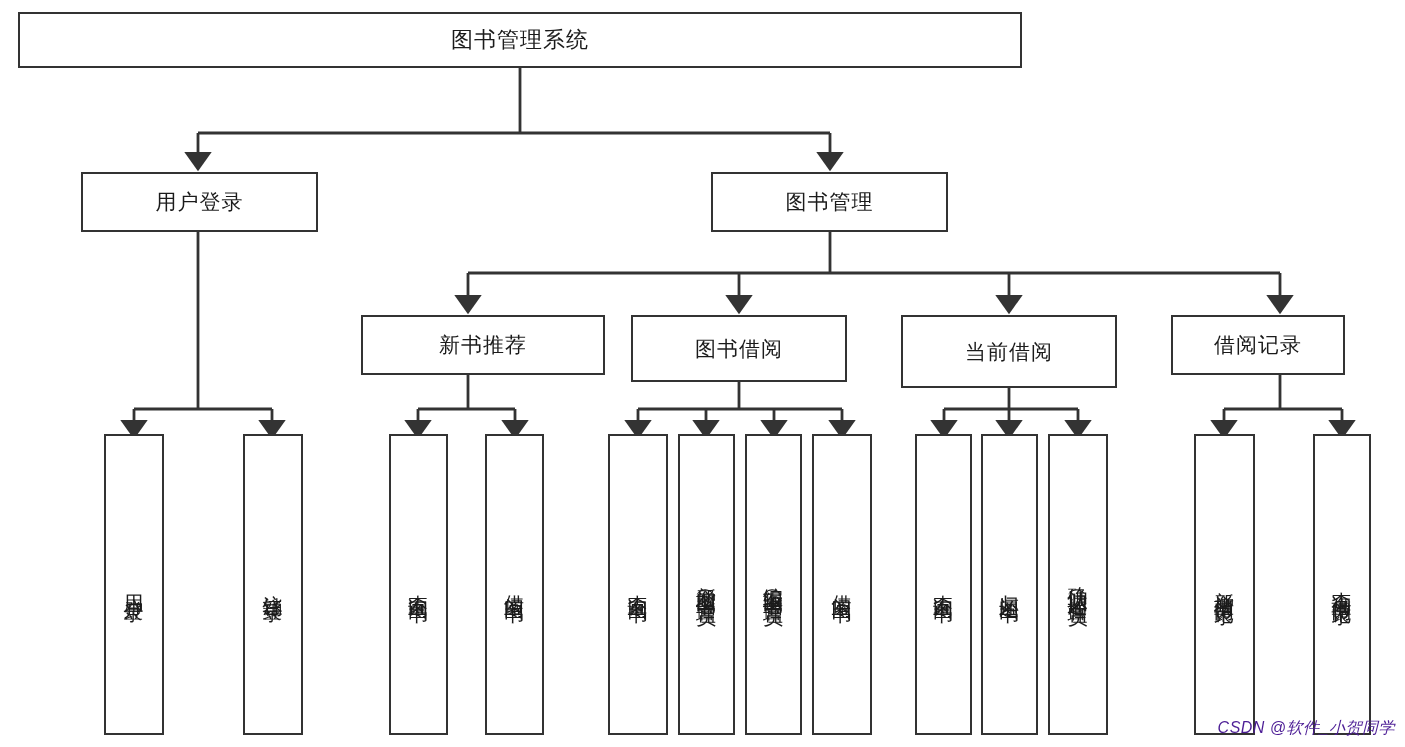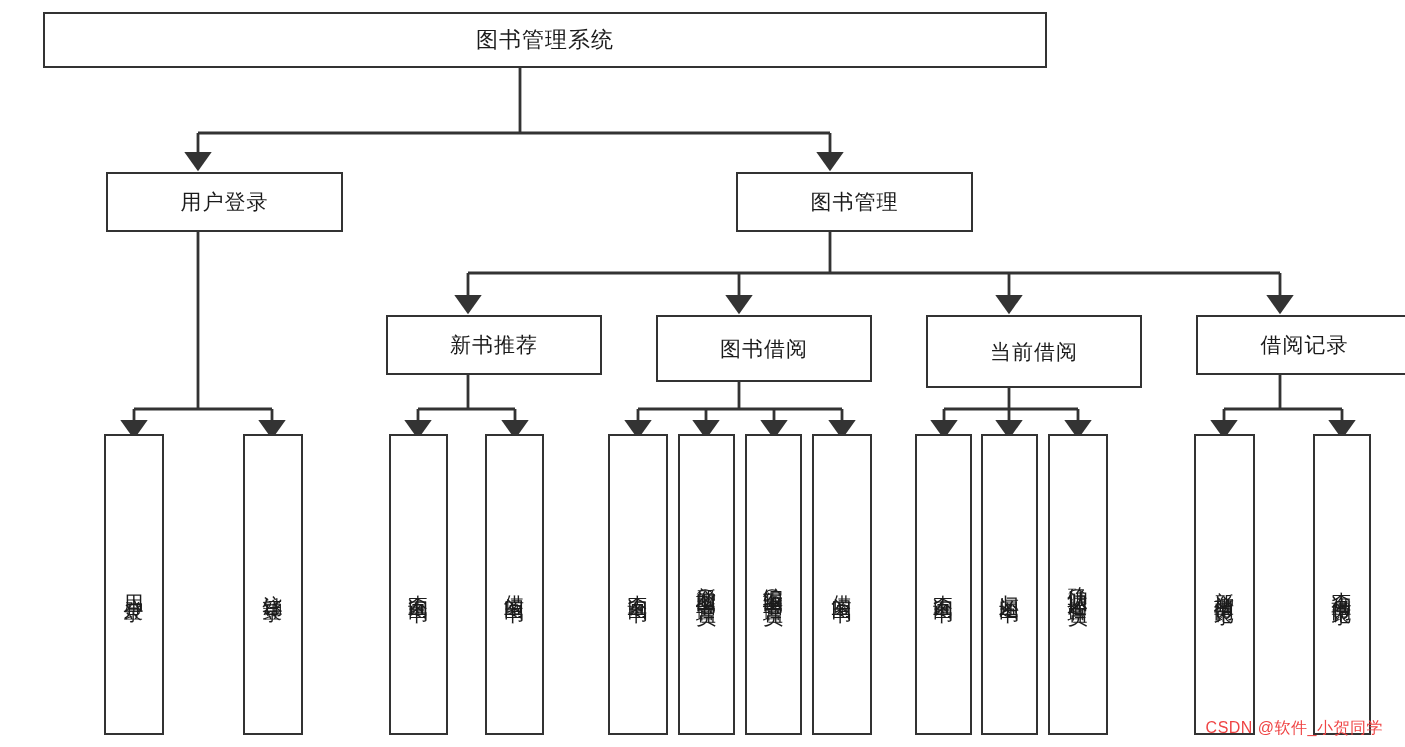--- a/index.html
+++ b/index.html
@@ -30,44 +30,44 @@
     background: #ffffff;
     border: 2.5px solid #333333;
     display: flex;
     align-items: center;
     justify-content: center;
     color: #1b1b1b;
   }
   .node.horizontal {
     font-size: 21px;
     letter-spacing: 1px;
-    margin-left: 25px;
   }
   .node.vertical {
     font-size: 20px;
   }
   .node.vertical .vtext {
     writing-mode: vertical-rl;
     text-orientation: upright;
     letter-spacing: 3px;
     line-height: 1;
     white-space: nowrap;
   }
   .node.root {
     font-size: 22px;
   }
   .watermark {
     position: absolute;
-    right: 22px;
+    right: 10px;
     bottom: 8px;
     font-size: 16px;
-    color: #ef4444;
+    color: #4c1d95;
     letter-spacing: 0.5px;
     white-space: nowrap;
     user-select: none;
+    font-style: italic;
   }
 </style>
 </head>
 <body>
 
 <div id="canvas">
 
   <svg class="wires" viewBox="0 0 1405 747">
     <defs>
       <marker id="arrow" markerWidth="10" markerHeight="10" refX="3" refY="5" orient="auto" markerUnits="strokeWidth">
@@ -122,30 +122,30 @@
     <span>图书管理系统</span>
   </div>
 
   <div class="node horizontal" style="left:81px; top:172px; width:237px; height:60px;">
     <span>用户登录</span>
   </div>
   <div class="node horizontal" style="left:711px; top:172px; width:237px; height:60px;">
     <span>图书管理</span>
   </div>
 
-  <div class="node horizontal" style="left:361px; top:315px; width:216px; height:60px;">
+  <div class="node horizontal" style="left:361px; top:315px; width:244px; height:60px;">
     <span>新书推荐</span>
   </div>
   <div class="node horizontal" style="left:631px; top:315px; width:216px; height:67px;">
     <span>图书借阅</span>
   </div>
   <div class="node horizontal" style="left:901px; top:315px; width:216px; height:73px;">
     <span>当前借阅</span>
   </div>
-  <div class="node horizontal" style="left:1171px; top:315px; width:217px; height:60px;">
+  <div class="node horizontal" style="left:1171px; top:315px; width:174px; height:60px;">
     <span>借阅记录</span>
   </div>
 
   <div class="node vertical" style="left:104px; top:434px; width:60px; height:301px;">
     <span class="vtext">用户登录</span>
   </div>
   <div class="node vertical" style="left:243px; top:434px; width:60px; height:301px;">
     <span class="vtext">注销登录</span>
   </div>
 

